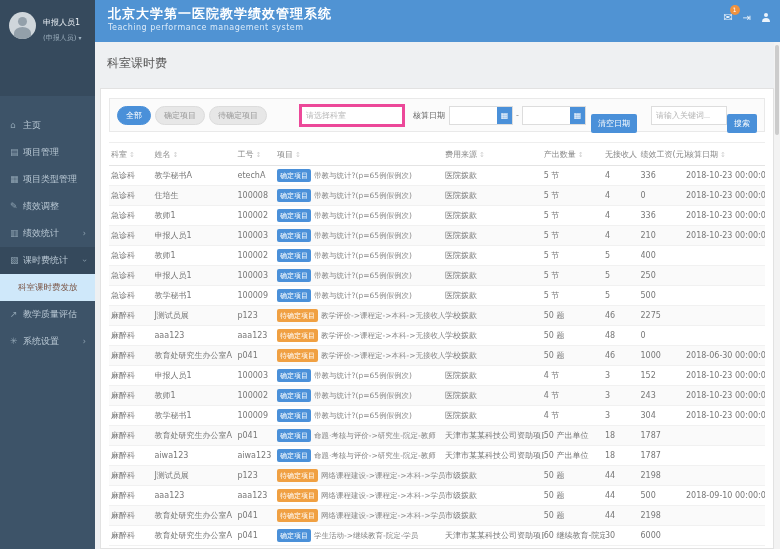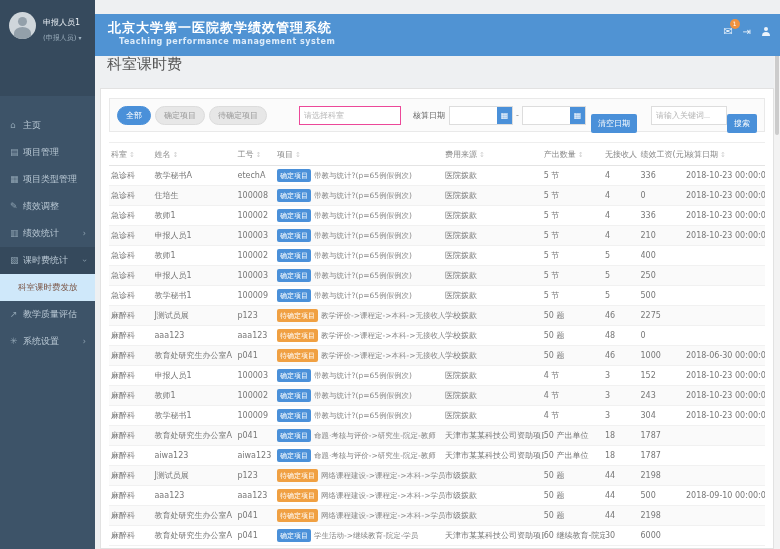--- a/index.html
+++ b/index.html
@@ -19,40 +19,40 @@
   .user-role .caret{font-size:6px;margin-left:2px;}
   .menu{margin-top:16px;}
   .menu-item{height:27px;line-height:27px;padding-left:10px;font-size:9px;color:#b9c8d4;cursor:pointer;white-space:nowrap;position:relative;}
   .menu-item .mi{display:inline-block;width:13px;font-size:9px;color:#8fa3b2;}
   .menu-item .chev{position:absolute;right:9px;top:0;font-size:8px;color:#8fa3b2;}
   .menu-item .chev.down{display:inline-block;transform:rotate(90deg);}
   .menu-item.expanded{background:#35495c;}
   .menu-item.submenu{background:#32465a;padding-left:18px;font-size:8.5px;color:#c2d1dc;}
   .menu-item.submenu.active{background:#cfe8fa;color:#7a5444;}
   
-  .topbar{position:absolute;left:95px;top:14px;width:685px;height:42px;background:#5093d3;z-index:1;}
+  .topbar{position:absolute;left:95px;top:0;width:685px;height:42px;background:#5093d3;z-index:1;}
   .app-title{padding:5px 0 0 13px;font-size:13px;font-weight:bold;color:#fff;letter-spacing:1px;}
-  .app-subtitle{padding-left:24px;font-size:8px;font-weight:bold;color:#dcebf9;letter-spacing:0.5px;}
+  .app-subtitle{padding-left:13px;font-size:8px;font-weight:normal;color:#dcebf9;letter-spacing:0.5px;}
   .hdr-icons{position:absolute;right:10px;top:11px;display:flex;align-items:center;gap:10px;}
   .bell{position:relative;color:#ecf4fb;font-size:11px;cursor:pointer;}
   .badge{position:absolute;top:-6px;right:-7px;width:10px;height:10px;border-radius:50%;background:#f0923f;color:#fff;
          font-size:6px;font-style:normal;text-align:center;line-height:10px;}
   .logout{color:#ecf4fb;font-size:10px;cursor:pointer;}
   .person{width:9px;height:9px;position:relative;display:inline-block;cursor:pointer;}
   .person::before{content:"";position:absolute;left:2.5px;top:0;width:4px;height:4px;border-radius:50%;background:#ecf4fb;}
   .person::after{content:"";position:absolute;left:0.5px;top:4.5px;width:8px;height:4.5px;border-radius:4px 4px 0 0;background:#ecf4fb;}
   
   .main{position:absolute;left:95px;top:42px;width:685px;height:507px;background:#eef0f2;}
-  .page-title{padding:13px 0 0 12px;font-size:15px;color:#555;}
+  .page-title{padding:13px 0 0 12px;font-size:12px;color:#555;}
   .card{position:absolute;left:5px;right:6px;top:46px;bottom:0;background:#fff;border:1px solid #e2e2e2;box-sizing:border-box;overflow:hidden;}
   
   .toolbar{margin:9px 8px 0 8px;height:34px;border:1px solid #e9e9e9;background:#fbfbfb;display:flex;align-items:center;padding:0 7px;box-sizing:border-box;}
   .pill{font-size:8px;padding:3px 8px;border-radius:10px;margin-right:4px;background:#e7e7e7;color:#999;border:1px solid #dcdcdc;cursor:pointer;white-space:nowrap;}
   .pill.active{background:#4a90d9;color:#fff;border-color:#4a90d9;}
-  .dept-input{margin-left:28px;width:92px;height:17px;border:1px solid #ec4899;background:#fff;font-size:8px;padding:0 4px;color:#666;}
+  .dept-input{margin-left:28px;width:92px;height:17px;border:3px solid #ec4899;background:#fff;font-size:8px;padding:0 4px;color:#666;}
   .dept-input::placeholder{color:#b5b5b5;}
   .right-cluster{margin-left:auto;display:flex;align-items:center;}
   .date-label{font-size:8px;color:#666;margin-right:4px;white-space:nowrap;}
   .date-input{width:62px;height:17px;border:1px solid #ddd;background:#fff;position:relative;display:inline-block;}
   .cal{position:absolute;right:0;top:0;width:15px;height:17px;background:#4a90d9;color:#fff;font-size:8px;text-align:center;line-height:17px;cursor:pointer;}
   .dash{font-size:8px;color:#888;margin:0 3px;}
   .btn{border:none;background:#4a90d9;color:#fff;font-size:8px;padding:4px 7px;margin-left:5px;cursor:pointer;border-radius:2px;font-family:inherit;white-space:nowrap;margin-top:17px;}
   .kw-input{margin-left:14px;width:66px;height:17px;border:1px solid #ddd;background:#fff;font-size:8px;padding:0 4px;color:#666;font-family:Liberation Serif, serif;}
   .kw-input::placeholder{color:#b5b5b5;}
   .btn.search{margin-left:0;}

